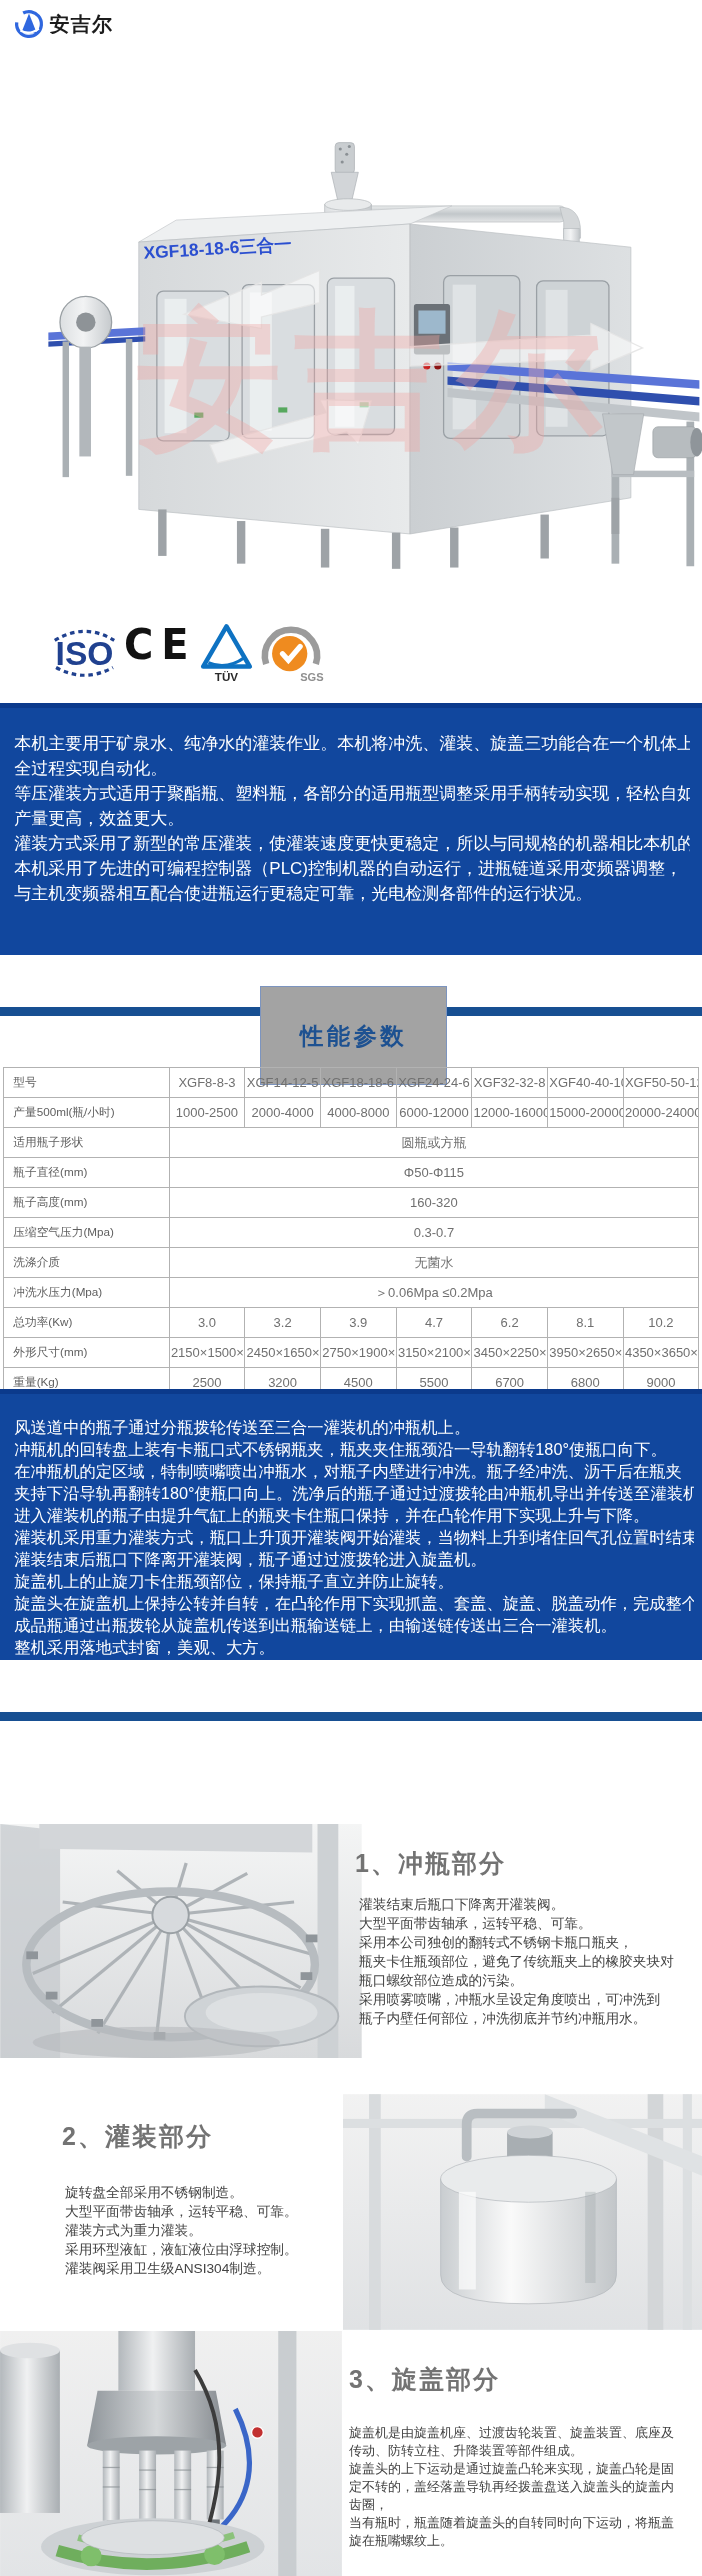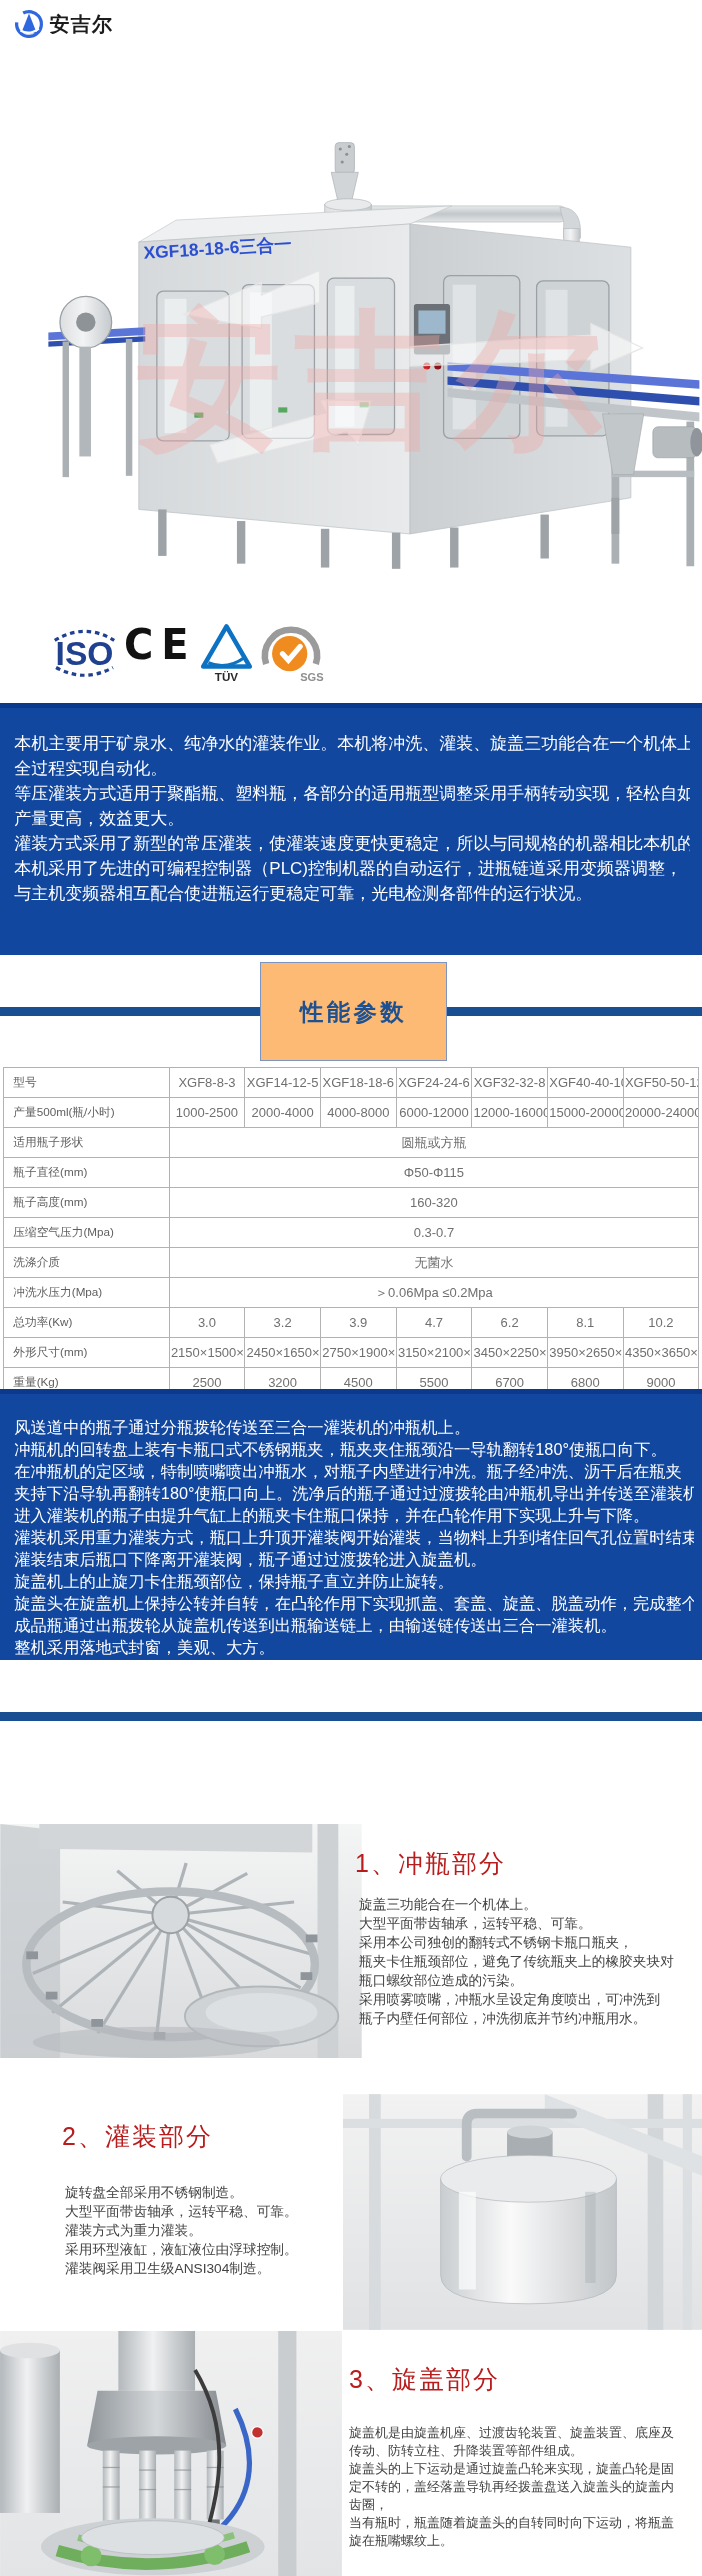--- a/index.html
+++ b/index.html
@@ -20,32 +20,32 @@
 
   
   .bluebox{position:absolute;left:0;width:703px;background:#11479e;border-top:5.9px solid #0b3a8c;color:#ffffff;box-sizing:border-box;}
   #intro{top:703px;height:252px;padding:23.4px 13px 0 14.3px;}
   #process{top:1389px;height:271px;padding:22px 9px 0 14.3px;}
   #intro .tline{font-size:17px;line-height:25px;font-weight:500;white-space:nowrap;overflow:hidden;}
   #process .tline{font-size:16.3px;line-height:22px;font-weight:500;white-space:nowrap;overflow:hidden;}
 
   
   .sec-bar{position:absolute;left:0;width:703px;height:9px;background:#174f92;}
-  .sec-box{position:absolute;left:260px;width:187px;height:99px;background:#fdba74;border:1.3px solid #7c94bf;box-sizing:border-box;display:flex;align-items:center;justify-content:center;}
+  .sec-box{position:absolute;left:260px;width:187px;height:99px;background:#a3a3a3;border:1.3px solid #7c94bf;box-sizing:border-box;display:flex;align-items:center;justify-content:center;margin-top:24px;}
   .sec-box span{font-size:23.4px;font-weight:bold;color:#1d5191;letter-spacing:3.3px;}
 
   
   #spec{position:absolute;left:3.3px;top:1067px;width:696px;}
   #spec table{width:696px;border-collapse:collapse;table-layout:fixed;}
   #spec td{border:0.7px solid #b2b2b2;height:29px;font-size:13px;color:#707070;text-align:center;padding:0 1.3px;overflow:hidden;white-space:nowrap;}
   #spec td.lbl{width:154px;text-align:left;padding-left:9px;font-size:11.7px;color:#5f5f5f;}
 
   
   .dphoto{position:absolute;}
-  .dtitle{position:absolute;font-size:25px;color:#b91c1c;font-weight:400;letter-spacing:2px;white-space:nowrap;}
+  .dtitle{position:absolute;font-size:25px;color:#737373;font-weight:700;letter-spacing:2px;white-space:nowrap;}
   .dbody{position:absolute;color:#434343;}
   .dbody .tline{font-size:13.7px;line-height:19px;white-space:nowrap;overflow:hidden;}
   #d3-body{width:355px;overflow:hidden;}
   #d3-body .tline{line-height:18px;font-size:13px;}
 </style>
 </head>
 <body>
 
 <div id="page">
 
@@ -351,21 +351,21 @@
           <rect x="470" y="170" width="18" height="12"></rect>
       </g>
       <circle cx="262" cy="140" r="28" fill="#d7dadd" stroke="#9aa0a4" stroke-width="3"></circle>
       <ellipse cx="402" cy="296" rx="118" ry="46" fill="#cfd3d6" stroke="#b2b7bb" stroke-width="3"></ellipse>
       <ellipse cx="402" cy="290" rx="86" ry="30" fill="#dde0e2"></ellipse>
       <ellipse cx="240" cy="336" rx="190" ry="24" fill="#b5b9bd" opacity="0.6"></ellipse>
     </svg>
   </div>
   <div class="dtitle" style="left:355px;top:1847px;">1、冲瓶部分</div>
   <div class="dbody" style="left:359px;top:1895px;">
-      <div class="tline">旋盖三功能合在一个机体上。</div>
+      <div class="tline">灌装结束后瓶口下降离开灌装阀。</div>
       <div class="tline">大型平面带齿轴承，运转平稳、可靠。</div>
       <div class="tline">采用本公司独创的翻转式不锈钢卡瓶口瓶夹，</div>
       <div class="tline">瓶夹卡住瓶颈部位，避免了传统瓶夹上的橡胶夹块对</div>
       <div class="tline">瓶口螺纹部位造成的污染。</div>
       <div class="tline">采用喷雾喷嘴，冲瓶水呈设定角度喷出，可冲洗到</div>
       <div class="tline">瓶子内壁任何部位，冲洗彻底并节约冲瓶用水。</div>
     </div>
 
   <div class="dtitle" style="left:62px;top:2120px;">2、灌装部分</div>
   <div class="dbody" style="left:65px;top:2183px;">

